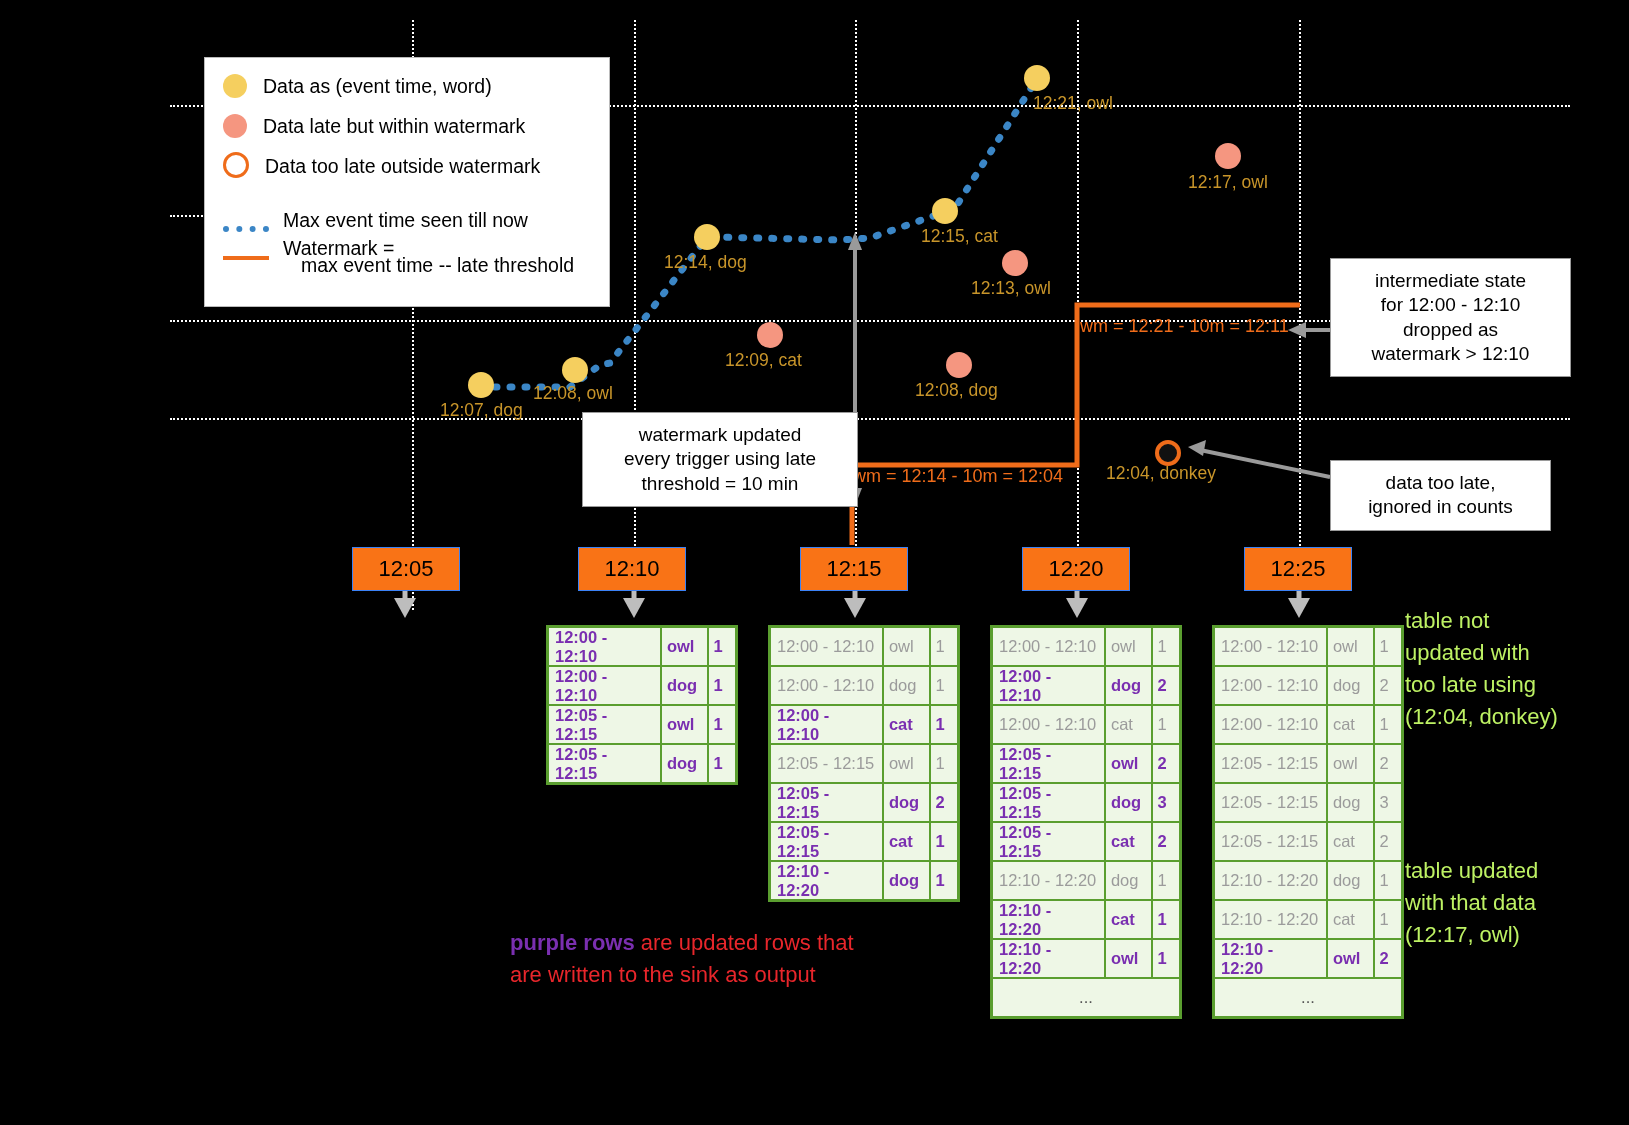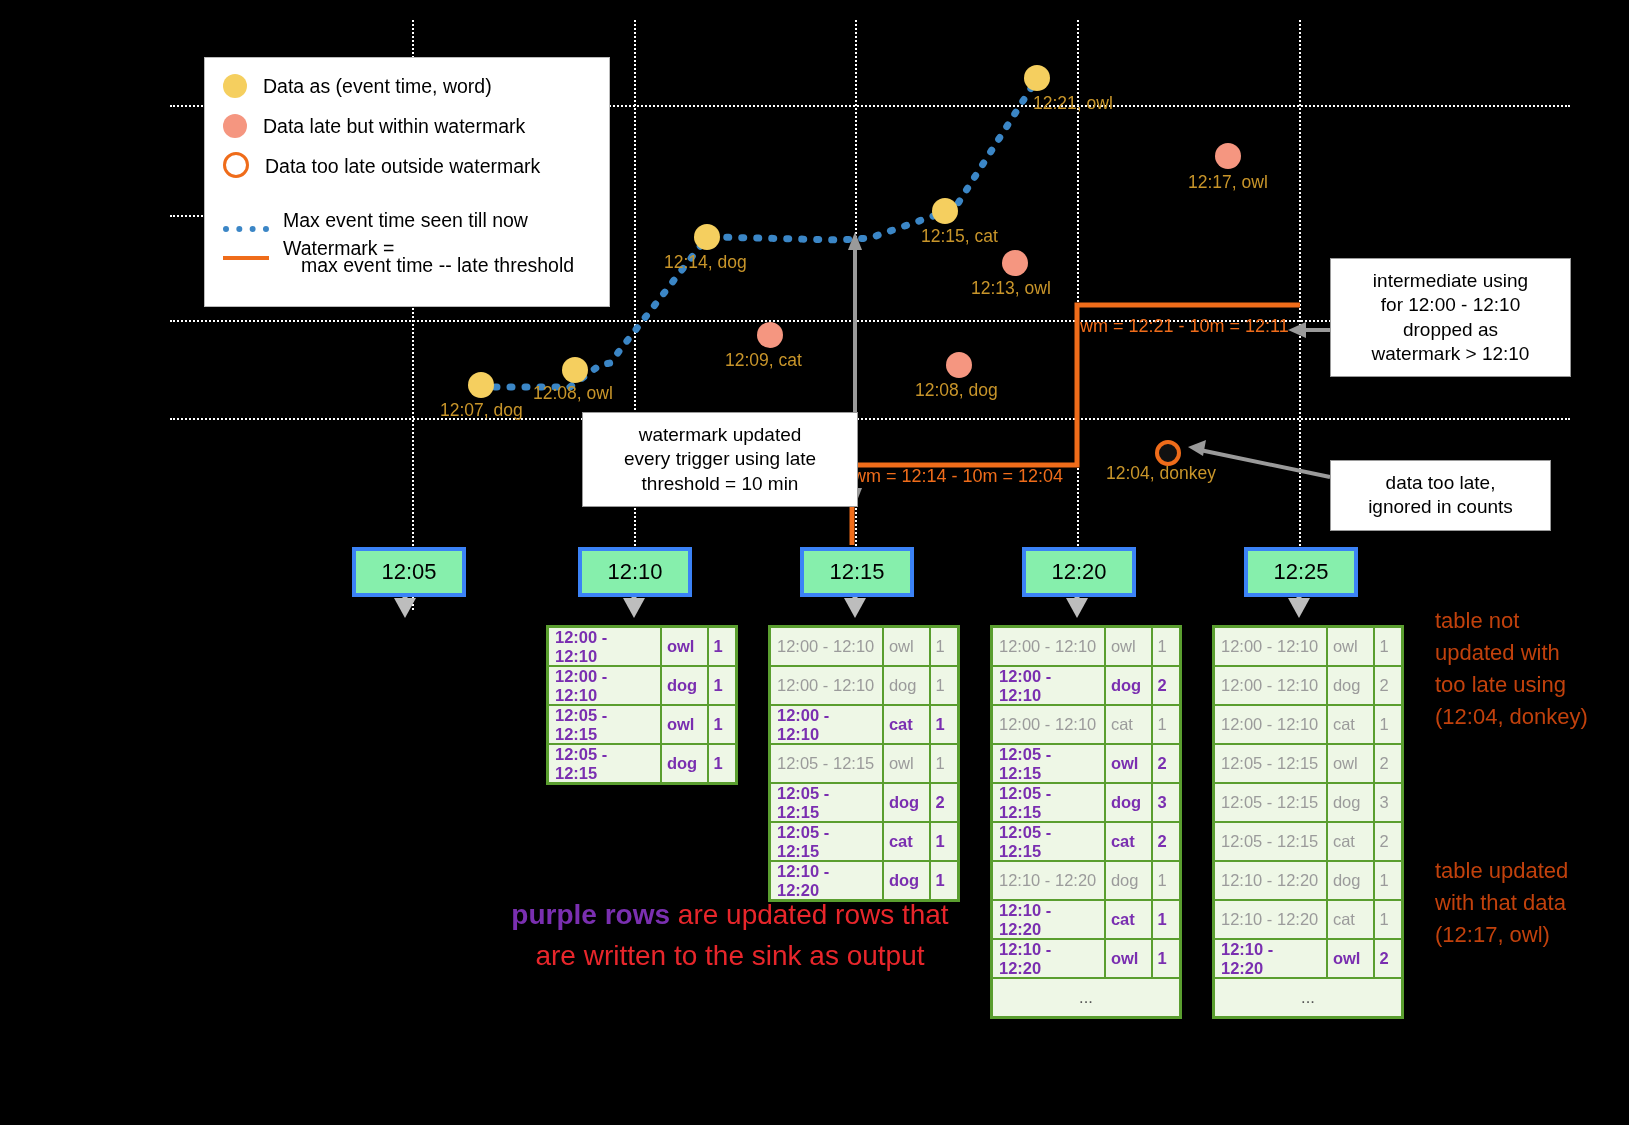--- a/index.html
+++ b/index.html
@@ -30,35 +30,35 @@
   .ptlabel.sal{color:#c8952a;}
 
   
   svg.overlay{position:absolute;left:0;top:0;width:1629px;height:1125px;pointer-events:none;}
 
   
   .callout{position:absolute;background:#fff;border:1px solid #9a9a9a;color:#000;font-size:19px;line-height:1.28;text-align:center;padding:10px 12px;}
   .wm-label{position:absolute;color:#ef6c1a;font-size:18px;white-space:nowrap;}
 
   
-  .tmark{position:absolute;background:#86efac;border:4px solid #3b82f6;font-size:22px;color:#000;text-align:center;width:106px;height:42px;line-height:42px;}
+  .tmark{position:absolute;background:#f97316;border:1px solid #3b82f6;font-size:22px;color:#000;text-align:center;width:106px;height:42px;line-height:42px;}
 
   
   .tbl{position:absolute;border:3px solid #5a9e2f;background:#eef7e6;}
   .trow{display:flex;align-items:stretch;border-bottom:2px solid #5a9e2f;height:37px;}
   .trow:last-child{border-bottom:none;}
   .c-win{width:120px;padding:0 6px;display:flex;align-items:center;font-size:16.5px;border-right:2px solid #5a9e2f;}
   .c-word{width:42px;padding:0 5px;display:flex;align-items:center;font-size:16.5px;border-right:2px solid #5a9e2f;}
   .c-cnt{width:20px;padding:0 5px;display:flex;align-items:center;justify-content:flex-start;font-size:16.5px;}
   .gray{color:#9b9b9b;}
   .purple{color:#7a2fb0;font-weight:bold;}
   .ellipsis{justify-content:center;width:100%;border-right:none;color:#555;}
 
-  .note-red{position:absolute;color:#c2410c;font-size:22px;line-height:1.45;padding-left:30px;}
-  .purple-note{position:absolute;font-size:28px;line-height:1.45;text-align:center;color:#e8262b;}
+  .note-red{position:absolute;color:#bef264;font-size:22px;line-height:1.45;}
+  .purple-note{position:absolute;font-size:22px;line-height:1.45;text-align:left;color:#e8262b;margin-top:32px;}
   .purple-note b{color:#7a2fb0;font-weight:bold;}
 </style>
 </head>
 <body>
 
 <div class="stage">
 
   <div class="gridline hline" style="left:170px;top:105px;width:1400px;"></div>
   <div class="gridline hline" style="left:170px;top:320px;width:1400px;"></div>
   <div class="gridline hline" style="left:170px;top:418px;width:1400px;"></div>
@@ -152,21 +152,21 @@
   <div class="wm-label" style="left:853px;top:466px;">wm = 12:14 - 10m = 12:04</div>
   <div class="wm-label" style="left:1080px;top:316px;">wm = 12:21 - 10m = 12:11</div>
 
   <div class="callout" style="left:582px;top:412px;width:250px;">
     <div>watermark updated</div>
     <div>every trigger using late</div>
     <div>threshold = 10 min</div>
   </div>
 
   <div class="callout" style="left:1330px;top:258px;width:215px;">
-    <div>intermediate using</div>
+    <div>intermediate state</div>
     <div>for 12:00 - 12:10</div>
     <div>dropped as</div>
     <div>watermark &gt; 12:10</div>
   </div>
 
   <div class="callout" style="left:1330px;top:460px;width:195px;">
     <div>data too late,</div>
     <div>ignored in counts</div>
   </div>
 

